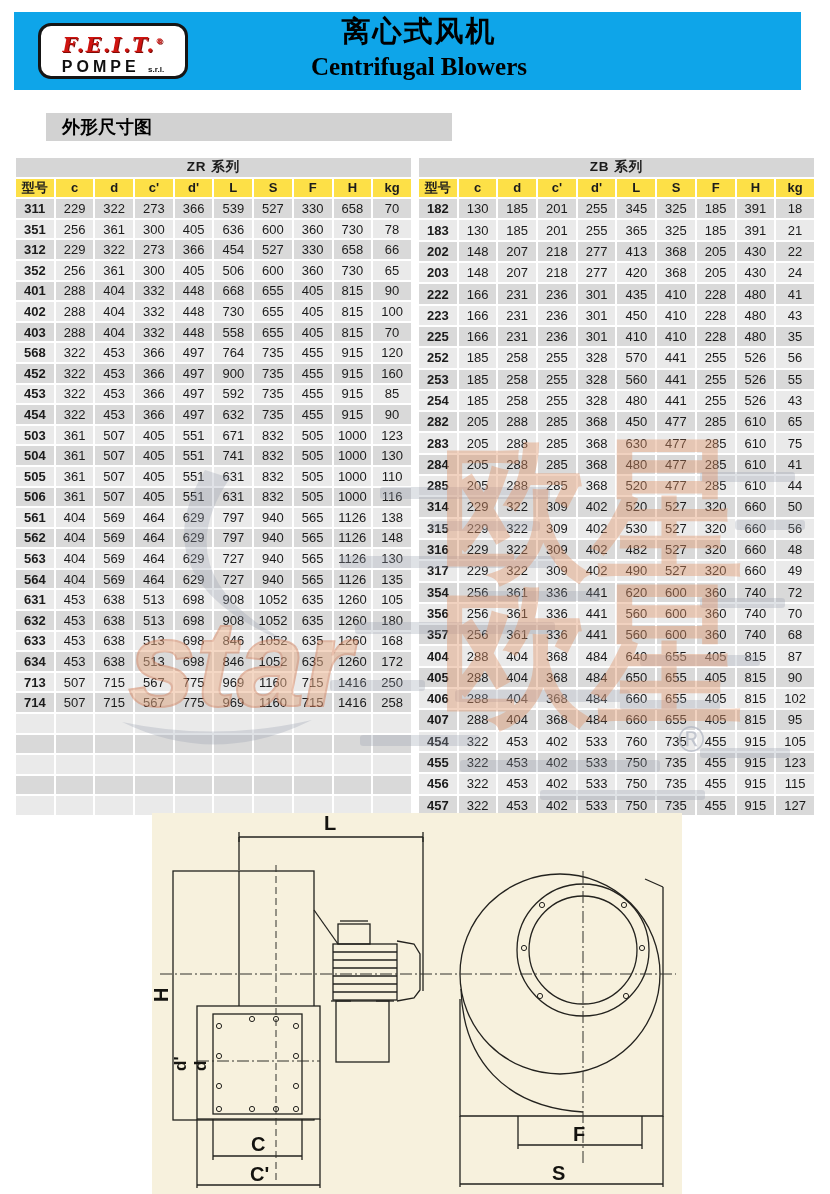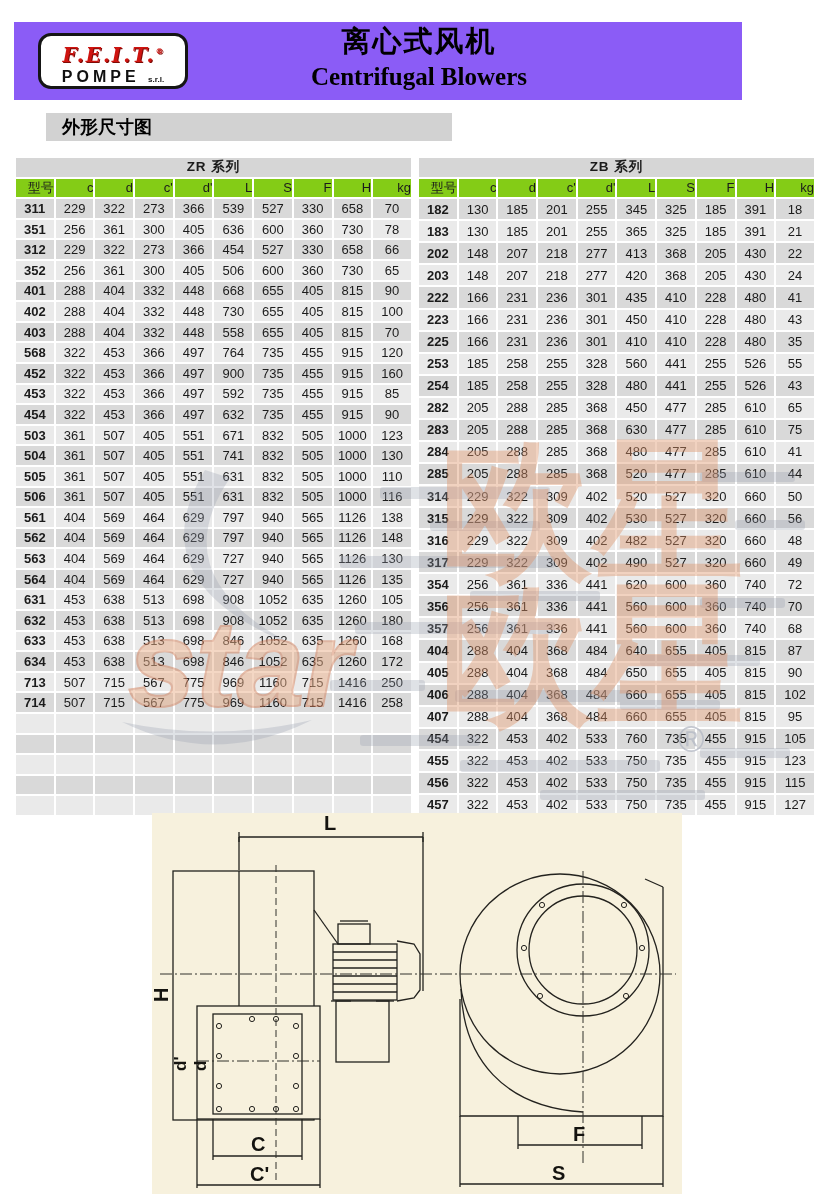--- a/index.html
+++ b/index.html
@@ -1,42 +1,42 @@
 <!DOCTYPE html>
 <html><head>
 <meta charset="utf-8">
 <style>
   html,body{margin:0;padding:0;}
   body{
     width:830px;height:1194px;position:relative;overflow:hidden;
     background:#ffffff;font-family:"Liberation Sans","DejaVu Sans",sans-serif;color:#1b1b1b;
   }
   
-  .header-band{position:absolute;left:14px;top:22px;width:728px;height:78px;background:#8b5cf6;}
+  .header-band{position:absolute;left:14px;top:12px;width:787px;height:78px;background:#0ea5e9;}
   .logo-box{position:absolute;left:24px;top:11px;width:150px;height:56px;background:#ffffff;
     border:3px solid #151515;border-radius:13px;text-align:center;box-sizing:border-box;}
   .logo-feit{font-family:"DejaVu Serif","Liberation Serif",serif;font-weight:bold;font-style:italic;
     color:#cf1410;font-size:20px;letter-spacing:2px;line-height:26px;margin-top:2px;
     text-shadow:1px 1px 0 #7e0b07;}
   .logo-reg{font-size:8px;vertical-align:super;font-style:normal;letter-spacing:0;}
   .logo-pompe{font-weight:bold;color:#101010;font-size:16px;letter-spacing:4px;line-height:17px;}
   .logo-srl{font-size:8px;letter-spacing:0;font-weight:bold;}
   .titles{position:absolute;left:180px;top:0;width:450px;text-align:center;}
   .title-zh{font-size:29px;font-weight:bold;color:#000;letter-spacing:2px;}
   .title-en{font-family:"Liberation Serif","DejaVu Serif",serif;font-size:25px;font-weight:bold;color:#000;margin-top:1px;}
   
   .section-bar{position:absolute;left:14px;top:113px;width:406px;height:28px;background:#d2d2d2;
     font-size:18px;font-weight:bold;line-height:28px;padding-left:16px;box-sizing:border-box;color:#000;margin-left:32px;}
   
   .tables{position:absolute;left:14px;top:156px;width:802px;display:flex;gap:4px;z-index:1;}
   table.dim{border-collapse:separate;border-spacing:2px;table-layout:fixed;width:399px;margin:0;}
   .dim th,.dim td{height:18.6px;padding:0;text-align:center;font-size:13px;color:#1b1b1b;
     overflow:hidden;white-space:nowrap;}
   .dim .t-title{background:#d6d6d6;font-size:13.5px;font-weight:bold;letter-spacing:1px;}
-  .dim thead tr.cols th{background:#84cc16;font-weight:normal;font-size:13px;text-align:right;}
+  .dim thead tr.cols th{background:#fde047;font-weight:bold;font-size:13px;}
   .dim tbody tr:nth-child(odd) td{background:#d9d9d9;}
   .dim tbody tr:nth-child(even) td{background:#eaeaea;}
   .dim td.model{font-weight:bold;}
   
   .watermark{position:absolute;left:0;top:0;width:830px;height:1194px;pointer-events:none;z-index:2;}
   
   .diagram{position:absolute;left:152px;top:813px;width:530px;height:381px;background:#f7f1dd;z-index:1;}
   .diagram svg{display:block;}
 </style>
 </head>
@@ -532,20 +532,32 @@
           <td class="model">225</td>
           <td>166</td>
           <td>231</td>
           <td>236</td>
           <td>301</td>
           <td>410</td>
           <td>410</td>
           <td>228</td>
           <td>480</td>
           <td>35</td>
+        </tr>
+        <tr>
+          <td class="model">252</td>
+          <td>185</td>
+          <td>258</td>
+          <td>255</td>
+          <td>328</td>
+          <td>570</td>
+          <td>441</td>
+          <td>255</td>
+          <td>526</td>
+          <td>56</td>
         </tr>
         <tr>
           <td class="model">253</td>
           <td>185</td>
           <td>258</td>
           <td>255</td>
           <td>328</td>
           <td>560</td>
           <td>441</td>
           <td>255</td>

